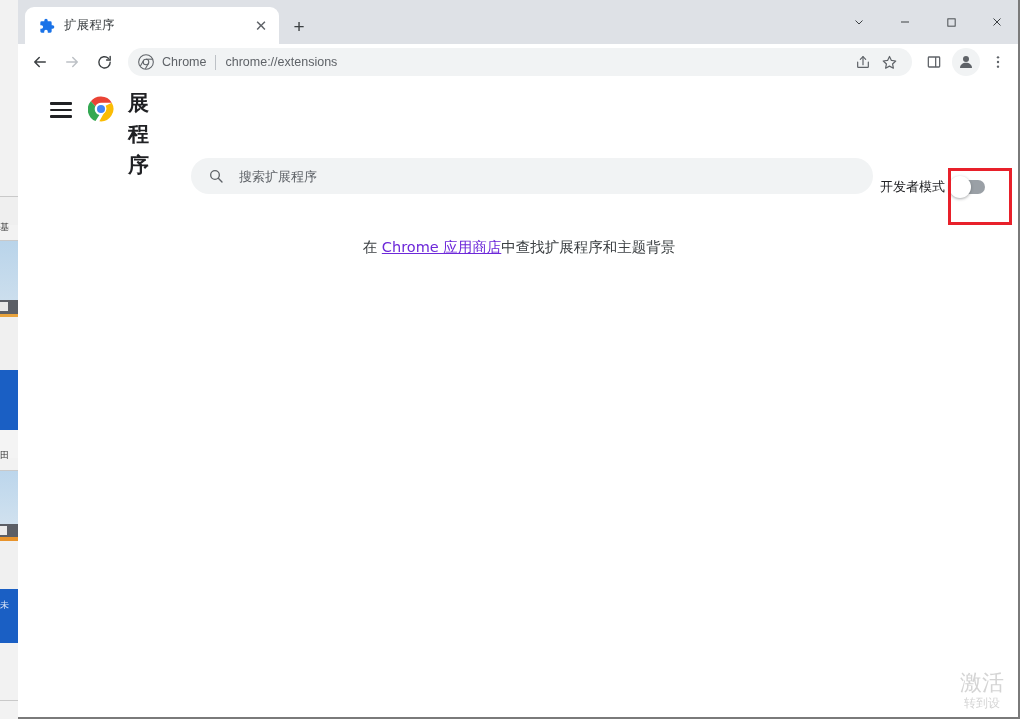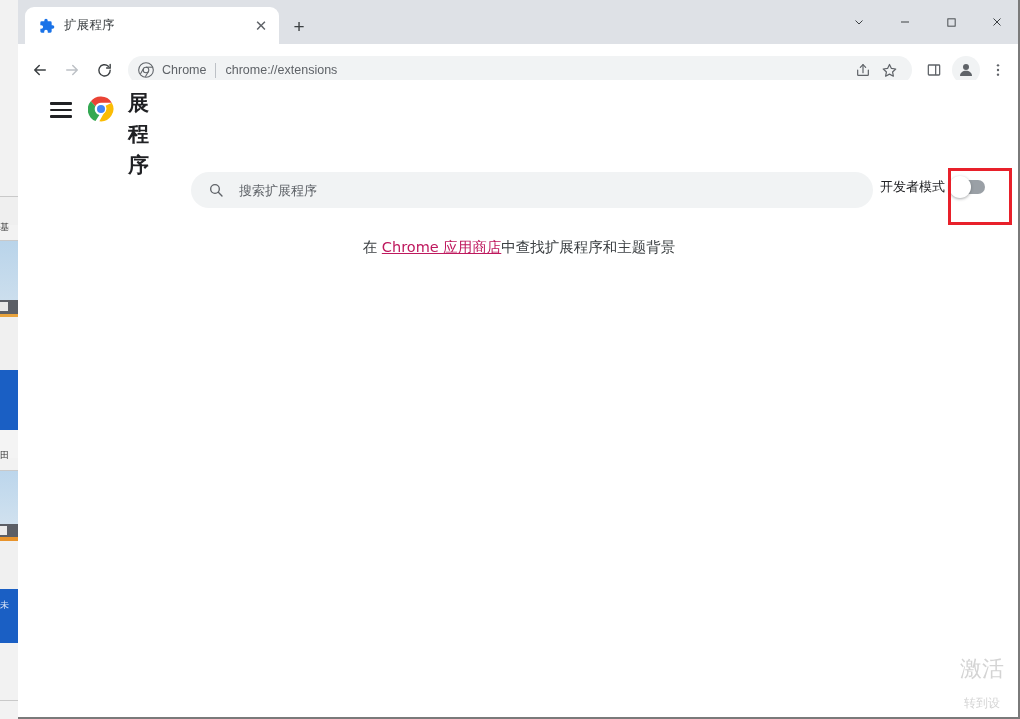--- a/index.html
+++ b/index.html
@@ -115,21 +115,21 @@
   }
   .win-btn {
     width: 46px; height: 44px;
     display: flex; align-items: center; justify-content: center;
     color: #3c4043;
   }
 
   
   .toolbar {
     position: absolute;
-    left: 0; top: 52px;
+    left: 0; top: 44px;
     width: 1002px; height: 36px;
     background: #ffffff;
     display: flex;
     align-items: center;
     padding: 0 6px;
   }
   .nav-btn {
     width: 28px; height: 28px;
     flex: 0 0 28px;
     display: flex; align-items: center; justify-content: center;
@@ -251,21 +251,21 @@
     font-size: 21px;
     line-height: 31px;
     color: #202124;
     font-family: "DejaVu Sans", sans-serif;
     word-break: break-all;
     font-weight: 700;
   }
 
   .search-wrap {
     position: absolute;
-    left: 173px; top: 92px;
+    left: 173px; top: 78px;
     width: 682px; height: 20px;
   }
   .search-box {
     width: 682px; height: 36px;
     background: #f1f3f4;
     border-radius: 18px;
     display: flex;
     align-items: center;
     padding: 0 16px;
   }
@@ -329,36 +329,36 @@
   .empty-state {
     position: absolute;
     left: 0; top: 158px;
     width: 1002px;
     text-align: center;
     font-size: 14.5px;
     color: #3c4043;
     font-family: "DejaVu Sans", sans-serif;
   }
   .empty-state a {
-    color: #be185d;
+    color: #6d28d9;
     text-align: center;
   }
 
   
   .watermark {
     position: absolute;
     right: 16px;
     bottom: 8px;
     text-align: center;
     color: #d4d4d4;
     font-family: "DejaVu Sans", sans-serif;
     user-select: none;
   }
   .wm-line1 { font-size: 22px; line-height: 24px; }
-  .wm-line2 { font-size: 12px; line-height: 16px; margin-top: 14px; }
+  .wm-line2 { font-size: 12px; line-height: 16px; }
 
   svg { display: block; }
 </style>
 </head>
 <body>
 
 <div id="root">
 
   <div class="bg-desktop">
     <div class="bg-strip" style="top:0px;height:196px;background:#f2f2f2;"></div>

